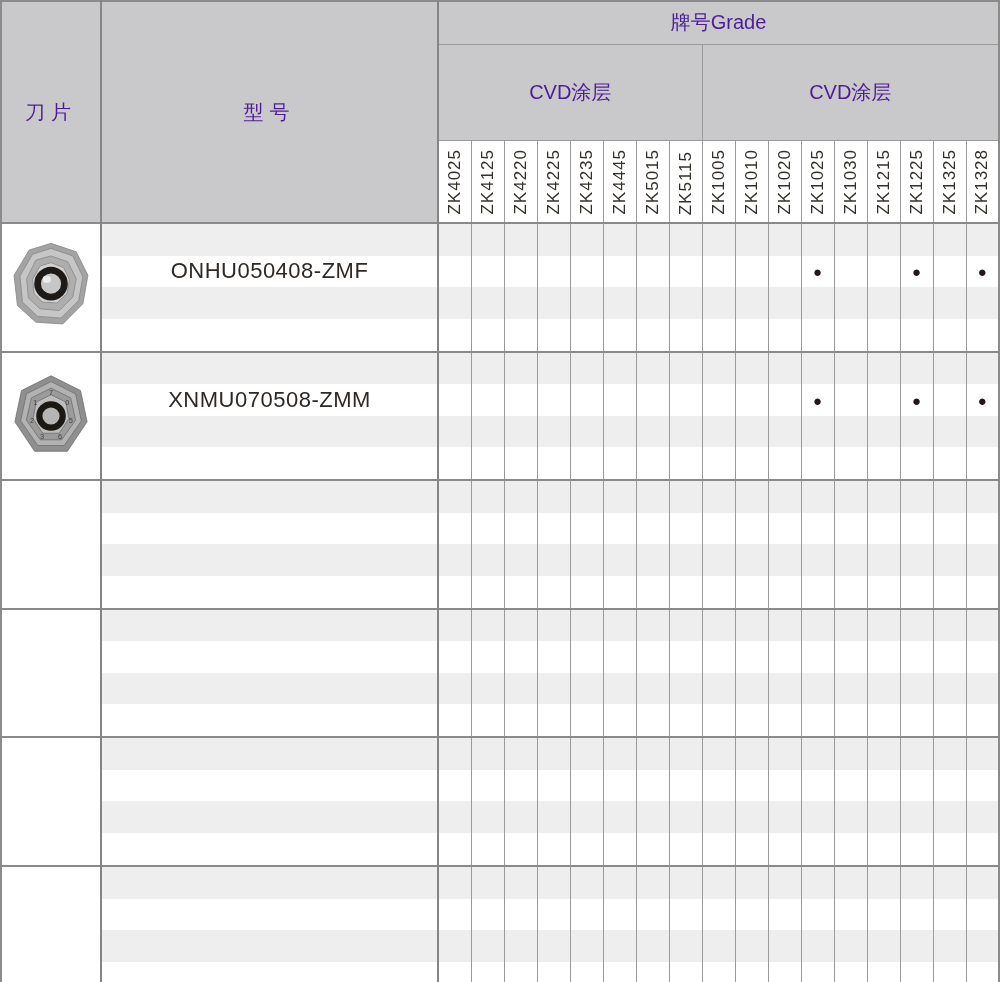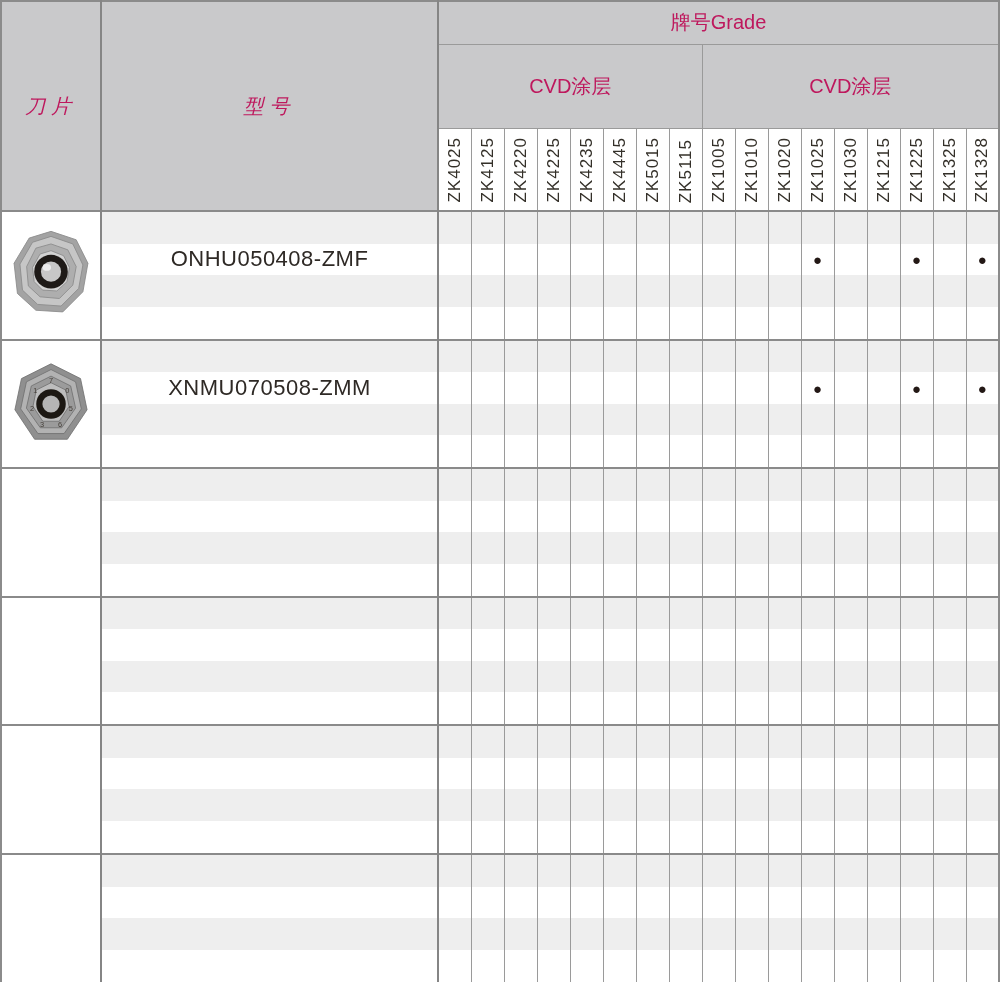--- a/index.html
+++ b/index.html
@@ -9,25 +9,25 @@
   }
   table{
     width:1000px;height:982px;
     border-collapse:collapse;table-layout:fixed;
     border:2px solid #8b8b8b;
   }
   td{border:1px solid #9a9a9a;padding:0;vertical-align:middle;box-sizing:border-box;}
 
   
   td.hd{
-    background:#c9c9cb;color:#be185d;font-size:20px;text-align:center;margin-left:16px;
-  }
-  td.hd-blade,td.hd-model{letter-spacing:6px;border-right:2px solid #858585;font-style:italic;}
+    background:#c9c9cb;color:#4c1d95;font-size:20px;text-align:center;margin-left:16px;
+  }
+  td.hd-blade,td.hd-model{letter-spacing:6px;border-right:2px solid #858585;}
   tr.h1 td{height:43px;}
-  tr.h2 td{height:84px;}
+  tr.h2 td{height:96px;}
   tr.h3 td{height:83px;}
   td.lab{background:#ffffff;}
   .vwrap{height:100%;display:flex;align-items:flex-end;justify-content:center;
          padding-bottom:7px;box-sizing:border-box;}
   .vlabel{
     writing-mode:vertical-rl;transform:rotate(180deg);
     font-size:17px;color:#343029;letter-spacing:1px;white-space:nowrap;
   }
 
   

